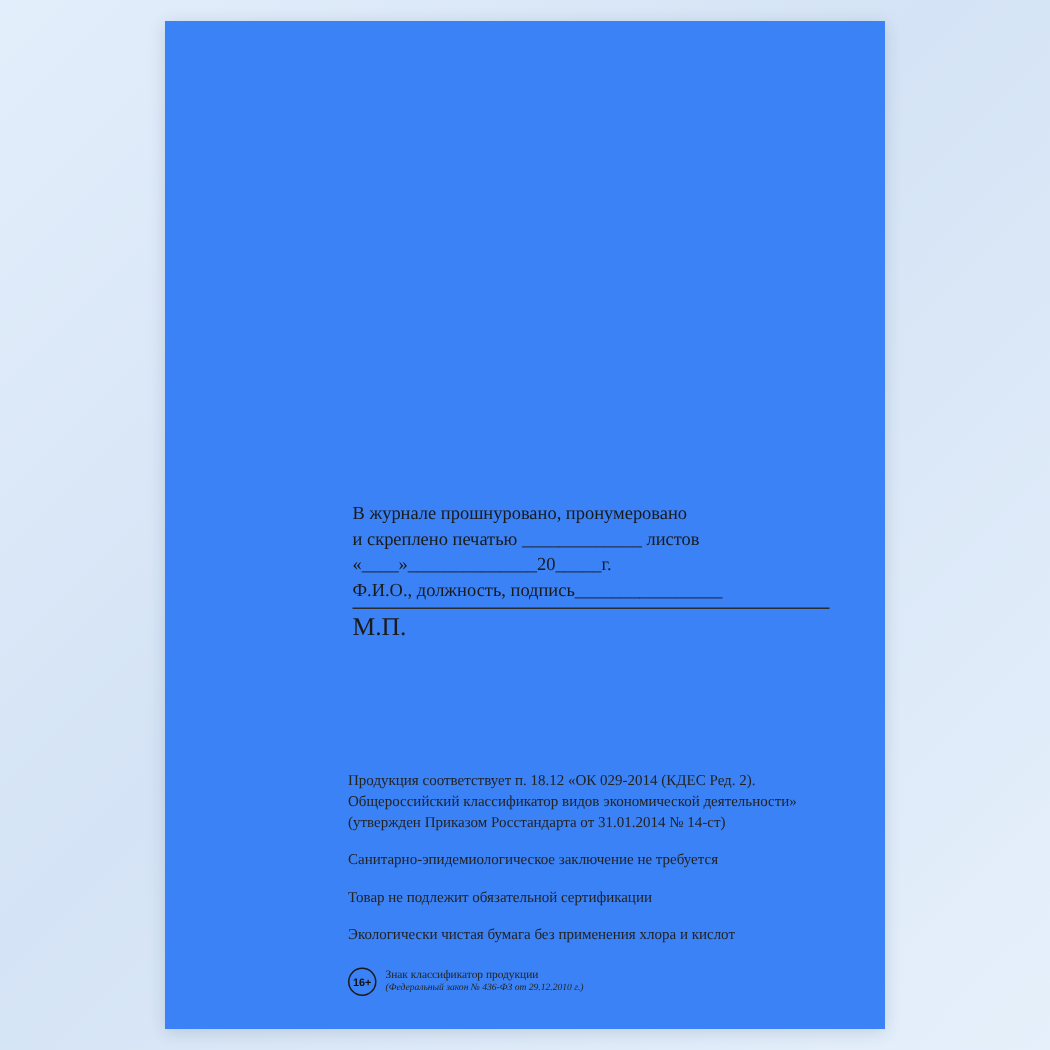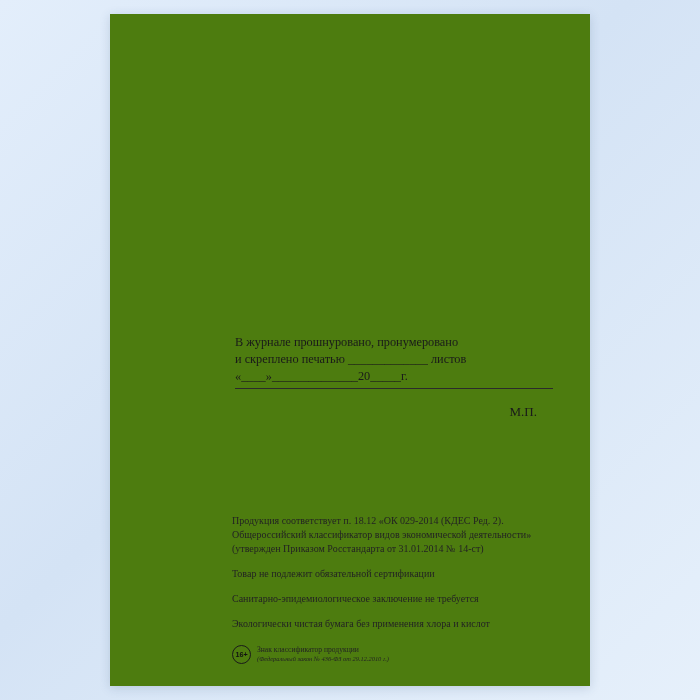--- a/index.html
+++ b/index.html
@@ -17,21 +17,21 @@
     position: absolute;
     inset: 0;
     background: linear-gradient(135deg, #e3eefb 0%, #d4e3f5 45%, #e6f0fb 100%);
   }
   .page {
     position: absolute;
     left: 110px;
     top: 14px;
     width: 480px;
     height: 672px;
-    background: #4d7c0f;
+    background: #3b82f6;
     box-shadow: 0 2px 10px rgba(40,70,110,0.18);
   }
   .block-main {
     position: absolute;
     left: 125px;
     top: 320px;
     width: 330px;
     font-size: 12.3px;
     color: #1a1a1a;
     line-height: 1.38;
@@ -39,24 +39,22 @@
   .block-main .line {
     white-space: nowrap;
   }
   .rule {
     margin-top: 2px;
     border-bottom: 1px solid #2b2b2b;
     width: 318px;
     height: 1px;
   }
   .mp {
-    margin-top: 14px;
-    text-align: right;
     padding-right: 28px;
-    font-size: 13px;
+    font-size: 17px;
   }
   .block-foot {
     position: absolute;
     left: 122px;
     top: 500px;
     width: 340px;
     color: #232323;
   }
   .foot-p {
     font-size: 10px;
@@ -100,32 +98,33 @@
 <body>
 
 <div class="backdrop"></div>
 
 <div class="page">
 
   <div class="block-main">
     <div class="line">В журнале прошнуровано, пронумеровано</div>
     <div class="line">и скреплено печатью _____________ листов</div>
     <div class="line">«____»______________20_____г.</div>
+    <div class="line">Ф.И.О., должность, подпись________________</div>
     <div class="rule"></div>
     <div class="mp">М.П.</div>
   </div>
 
   <div class="block-foot">
     <p class="foot-p">
       <span>Продукция соответствует п. 18.12 «ОК 029-2014 (КДЕС Ред. 2).</span><br>
       <span>Общероссийский классификатор видов экономической деятельности»</span><br>
       <span class="italic" style="">(утвержден Приказом Росстандарта от 31.01.2014 № 14-ст)</span>
     </p>
+    <p class="foot-p single">Санитарно-эпидемиологическое заключение не требуется</p>
     <p class="foot-p single">Товар не подлежит обязательной сертификации</p>
-    <p class="foot-p single">Санитарно-эпидемиологическое заключение не требуется</p>
     <p class="foot-p single">Экологически чистая бумага без применения хлора и кислот</p>
 
     <div class="sign-row">
       <div class="age-badge">16+</div>
       <div class="sign-text">
         <span>Знак классификатор продукции</span>
         <span class="law">(Федеральный закон № 436-ФЗ от 29.12.2010 г.)</span>
       </div>
     </div>
   </div>

